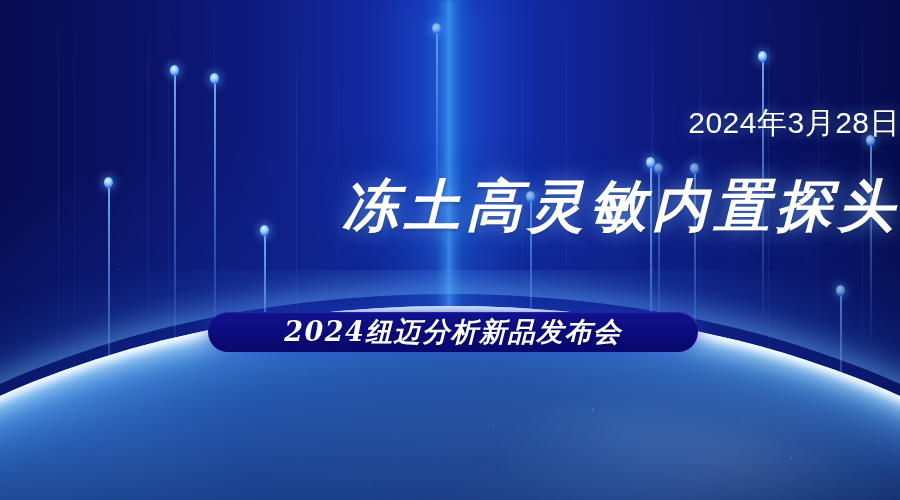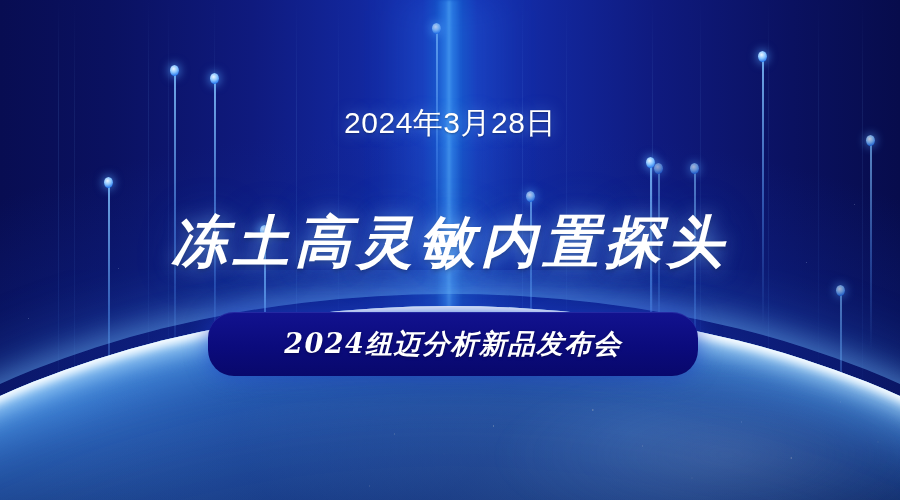--- a/index.html
+++ b/index.html
@@ -189,22 +189,21 @@
     background: radial-gradient(60% 70% at 55% 50%, rgba(180,210,255,0.14) 0%, rgba(120,170,255,0.06) 45%, rgba(0,0,0,0) 75%);
     filter: blur(6px);
   }
 
   
   .content {
     position: absolute;
     inset: 0;
     display: flex;
     flex-direction: column;
-    align-items: center;
-    gap: 36px;
+    align-items: flex-end;
   }
 
   .event-date {
     margin-top: 105px;
     font-size: 30px;
     line-height: 1.2;
     letter-spacing: .5px;
     color: #ffffff;
     font-weight: 400;
     text-shadow: 0 0 14px rgba(120,190,255,0.55), 0 1px 2px rgba(0,0,0,0.35);
@@ -225,21 +224,21 @@
       0 0 42px rgba(60,130,240,0.40),
       0 2px 4px rgba(0,10,50,0.45);
     white-space: nowrap;
   }
 
   .subtitle-pill {
     position: absolute;
     left: 208px;
     top: 312px;
     width: 490px;
-    height: 64px;
+    height: 40px;
     border-radius: 26px;
     background: linear-gradient(180deg, #12128f 0%, #0b0b7c 55%, #08086c 100%);
     box-shadow:
       0 0 22px rgba(30,60,200,0.55),
       inset 0 1px 0 rgba(120,150,255,0.18);
     display: flex;
     align-items: center;
     justify-content: center;
   }
   .subtitle-text {

